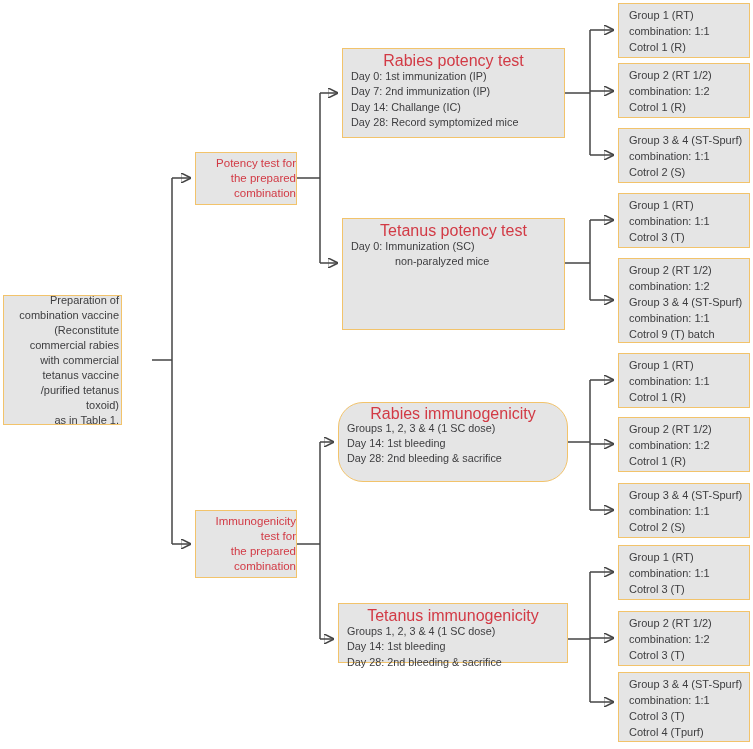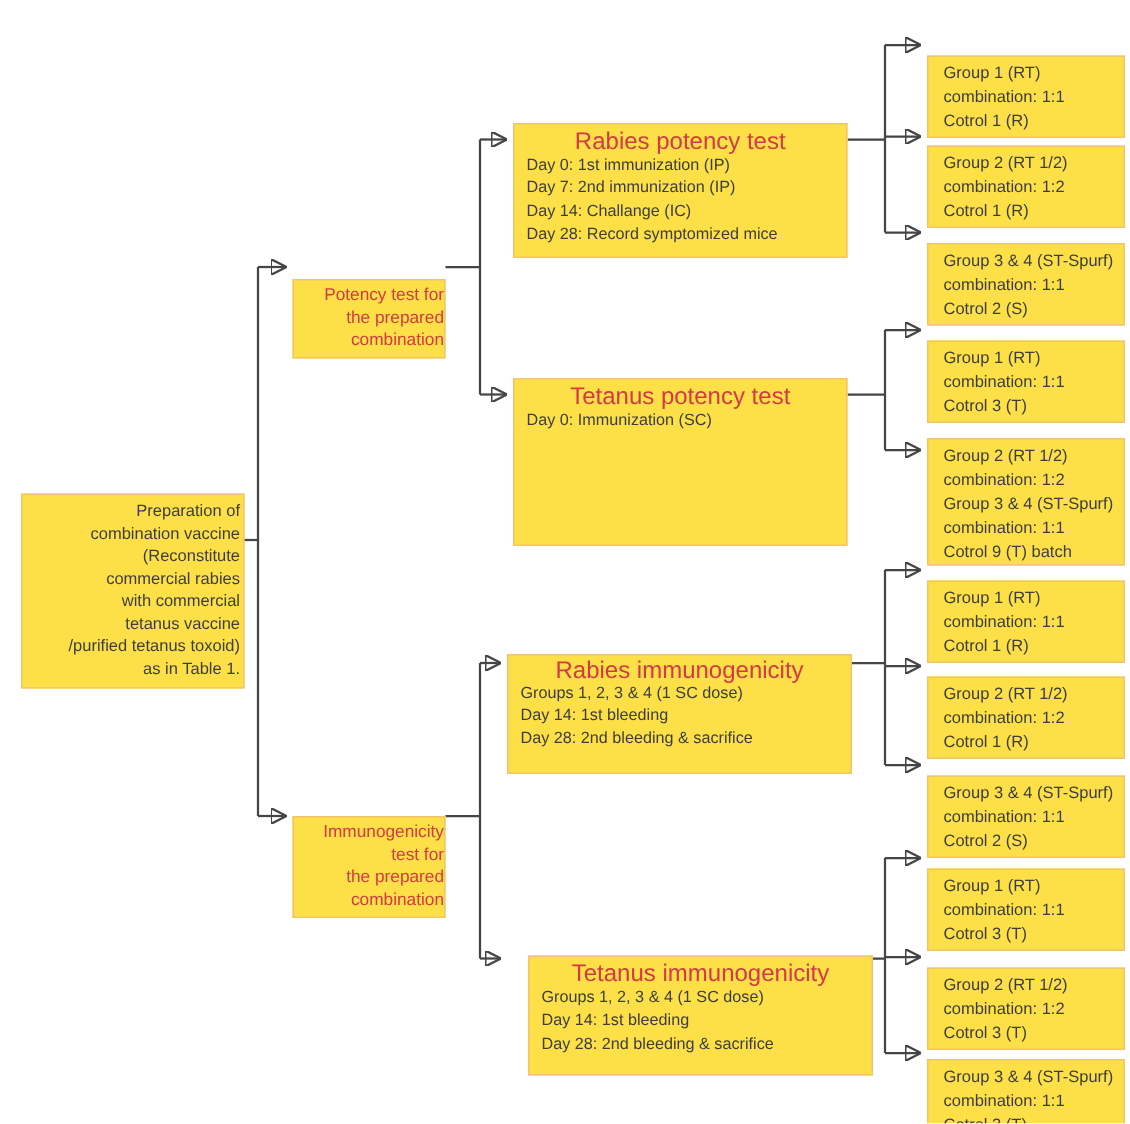--- a/index.html
+++ b/index.html
@@ -1,22 +1,22 @@
 <!DOCTYPE html>
 <html><head>
 <meta charset="utf-8">
 <style>
   html,body{margin:0;padding:0;background:#ffffff;}
   .canvas{
     position:relative;width:753px;height:749px;background:#ffffff;
     font-family:"Liberation Sans",sans-serif;color:#3d3d3f;overflow:hidden;
   }
   .box{
-    position:absolute;background:#fde047;border:1.5px solid #f2c36b;
-    box-sizing:border-box;font-size:11px;line-height:15px;margin-top:34px;
+    position:absolute;background:#e5e5e5;border:1.5px solid #f2c36b;
+    box-sizing:border-box;font-size:11px;line-height:15px;
   }
   .centered{display:flex;flex-direction:column;justify-content:center;text-align:right;}
   .red{color:#d23a45;}
   .root-box{padding:2px 2px;}
   .branch-box{font-size:11.5px;}
   .test-box{padding:4px 0 0 8px;font-size:10.8px;line-height:15.5px;white-space:nowrap;}
   .test-box .title{text-align:center;color:#d23a45;font-size:16px;padding-right:8px;}
   .group-box{padding:3px 0 0 10px;line-height:16px;white-space:nowrap;}
   .indent{padding-left:44px;}
   svg.connectors{position:absolute;left:0;top:0;width:753px;height:749px;pointer-events:none;}
@@ -66,21 +66,21 @@
     <path d="M590,444 H613" marker-end="url(#arrow)"></path>
     <path d="M590,510 H613" marker-end="url(#arrow)"></path>
 
     <path d="M568,639 H590"></path>
     <path d="M590,572 V702"></path>
     <path d="M590,572 H613" marker-end="url(#arrow)"></path>
     <path d="M590,638 H613" marker-end="url(#arrow)"></path>
     <path d="M590,702 H613" marker-end="url(#arrow)"></path>
   </svg>
 
-  <div class="box centered root-box" style="left:14px;top:295px;width:149px;height:130px;">
+  <div class="box centered root-box" style="left:3px;top:295px;width:119px;height:130px;">
     <div>Preparation of</div>
     <div>combination vaccine</div>
     <div>(Reconstitute</div>
     <div>commercial rabies</div>
     <div>with commercial</div>
     <div>tetanus vaccine</div>
     <div>/purified tetanus toxoid)</div>
     <div>as in Table 1.</div>
   </div>
 
@@ -101,30 +101,31 @@
     <div class="title">Rabies potency test</div>
     <div>Day 0: 1st immunization (IP)</div>
     <div>Day 7: 2nd immunization (IP)</div>
     <div>Day 14: Challange (IC)</div>
     <div>Day 28: Record symptomized mice</div>
   </div>
 
   <div class="box test-box" style="left:342px;top:218px;width:223px;height:112px;">
     <div class="title">Tetanus potency test</div>
     <div>Day 0: Immunization (SC)</div>
+    <div class="indent">non-paralyzed mice</div>
   </div>
 
-  <div class="box test-box" style="left:338px;top:402px;width:230px;height:80px;padding-top:3px;line-height:15px;">
+  <div class="box test-box" style="left:338px;top:402px;width:230px;height:80px;padding-top:3px;line-height:15px;border-radius:25px;">
     <div class="title">Rabies immunogenicity</div>
     <div>Groups 1, 2, 3 &amp; 4 (1 SC dose)</div>
     <div>Day 14: 1st bleeding</div>
     <div>Day 28: 2nd bleeding &amp; sacrifice</div>
   </div>
 
-  <div class="box test-box" style="left:352px;top:603px;width:230px;height:80px;">
+  <div class="box test-box" style="left:338px;top:603px;width:230px;height:60px;">
     <div class="title">Tetanus immunogenicity</div>
     <div>Groups 1, 2, 3 &amp; 4 (1 SC dose)</div>
     <div>Day 14: 1st bleeding</div>
     <div>Day 28: 2nd bleeding &amp; sacrifice</div>
   </div>
 
   <div class="box group-box" style="left:618px;top:3px;width:132px;height:55px;">
     <div>Group 1 (RT)</div>
     <div>combination: 1:1</div>
     <div>Cotrol 1 (R)</div>

